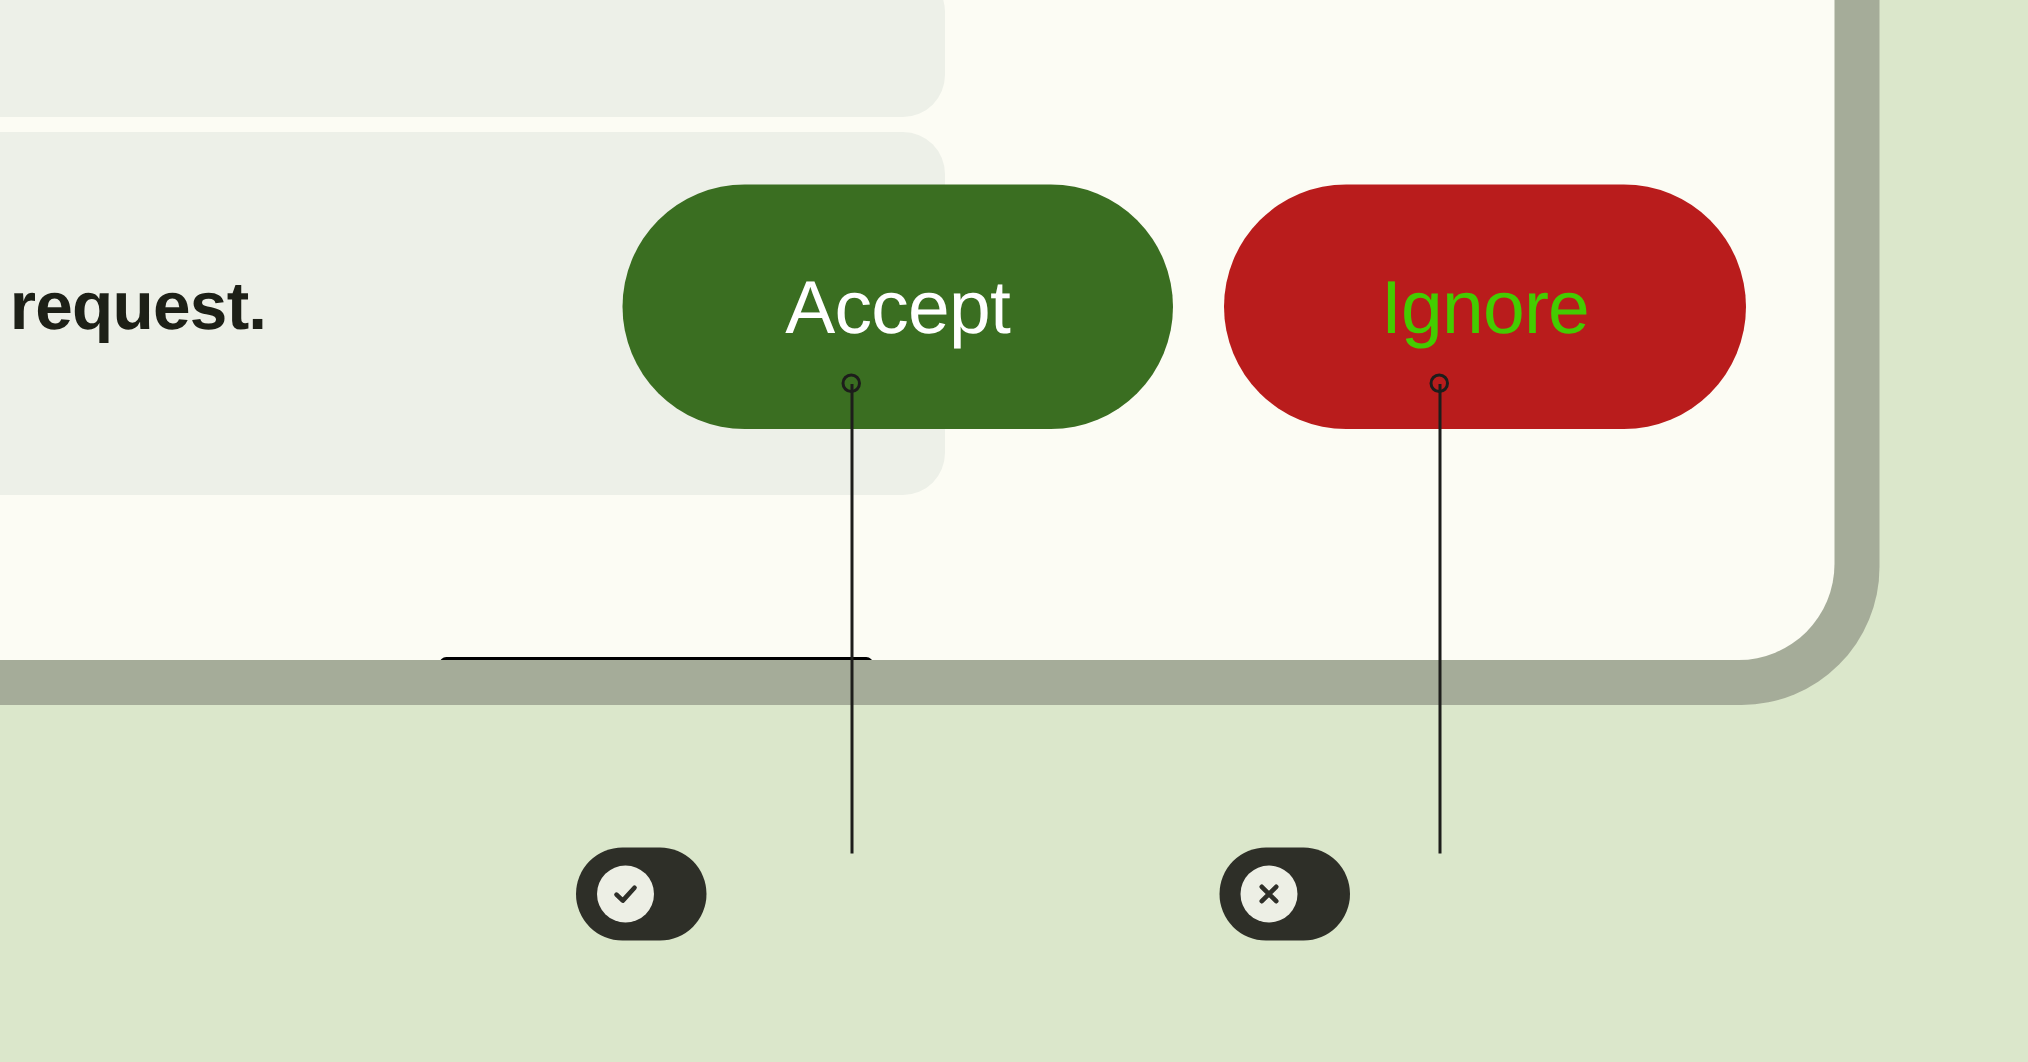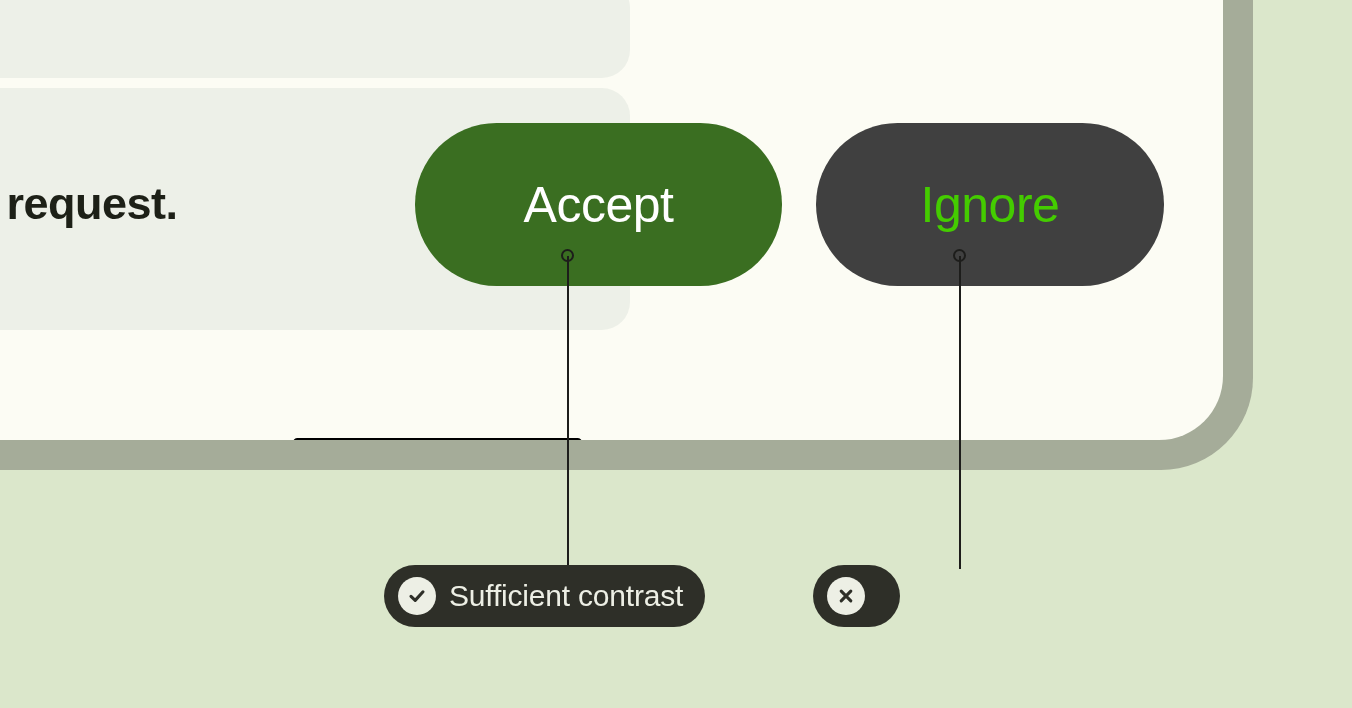--- a/index.html
+++ b/index.html
@@ -93,21 +93,21 @@
     left: 785px;
     top: 613px;
     width: 367px;
     background: #3a6e21;
     color: #ffffff;
   }
   #ignore-button {
     left: 1186px;
     top: 613px;
     width: 348px;
-    background: #404040;
+    background: #b91c1c;
     color: #44cc00;
   }
 
   
   #home-indicator {
     position: absolute;
     left: 663px;
     top: 928px;
     width: 289px;
     height: 9px;
@@ -204,21 +204,20 @@
 
   <div id="dot-ignore" class="leader-dot"></div>
   <div id="leader-ignore" class="leader"></div>
 
   <div id="callout-sufficient" class="callout">
     <span class="callout-icon">
       <svg width="22" height="22" viewBox="0 0 22 22" aria-hidden="true">
         <path d="M5 11.4 L9.2 15.4 L17 6.8" fill="none" stroke="#2e2f28" stroke-width="3.1" stroke-linecap="round" stroke-linejoin="round"></path>
       </svg>
     </span>
-    <span class="callout-label">Sufficient contrast</span>
   </div>
 
   <div id="callout-poor" class="callout">
     <span class="callout-icon">
       <svg width="22" height="22" viewBox="0 0 22 22" aria-hidden="true">
         <path d="M6.2 6.2 L15.8 15.8 M15.8 6.2 L6.2 15.8" fill="none" stroke="#2e2f28" stroke-width="3.1" stroke-linecap="round"></path>
       </svg>
     </span>
   </div>
 

